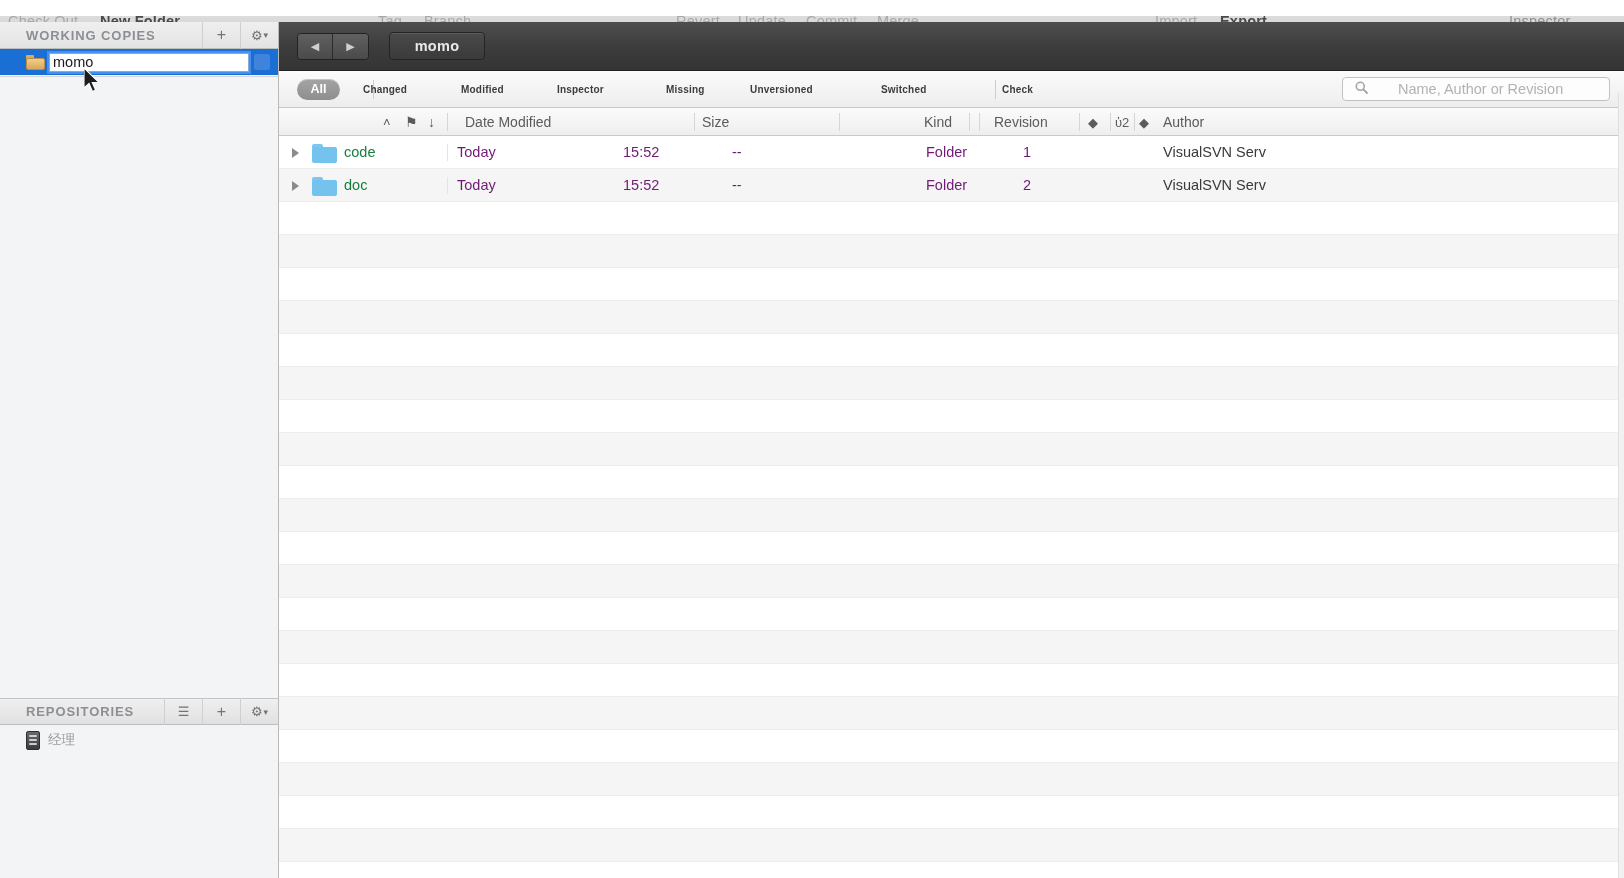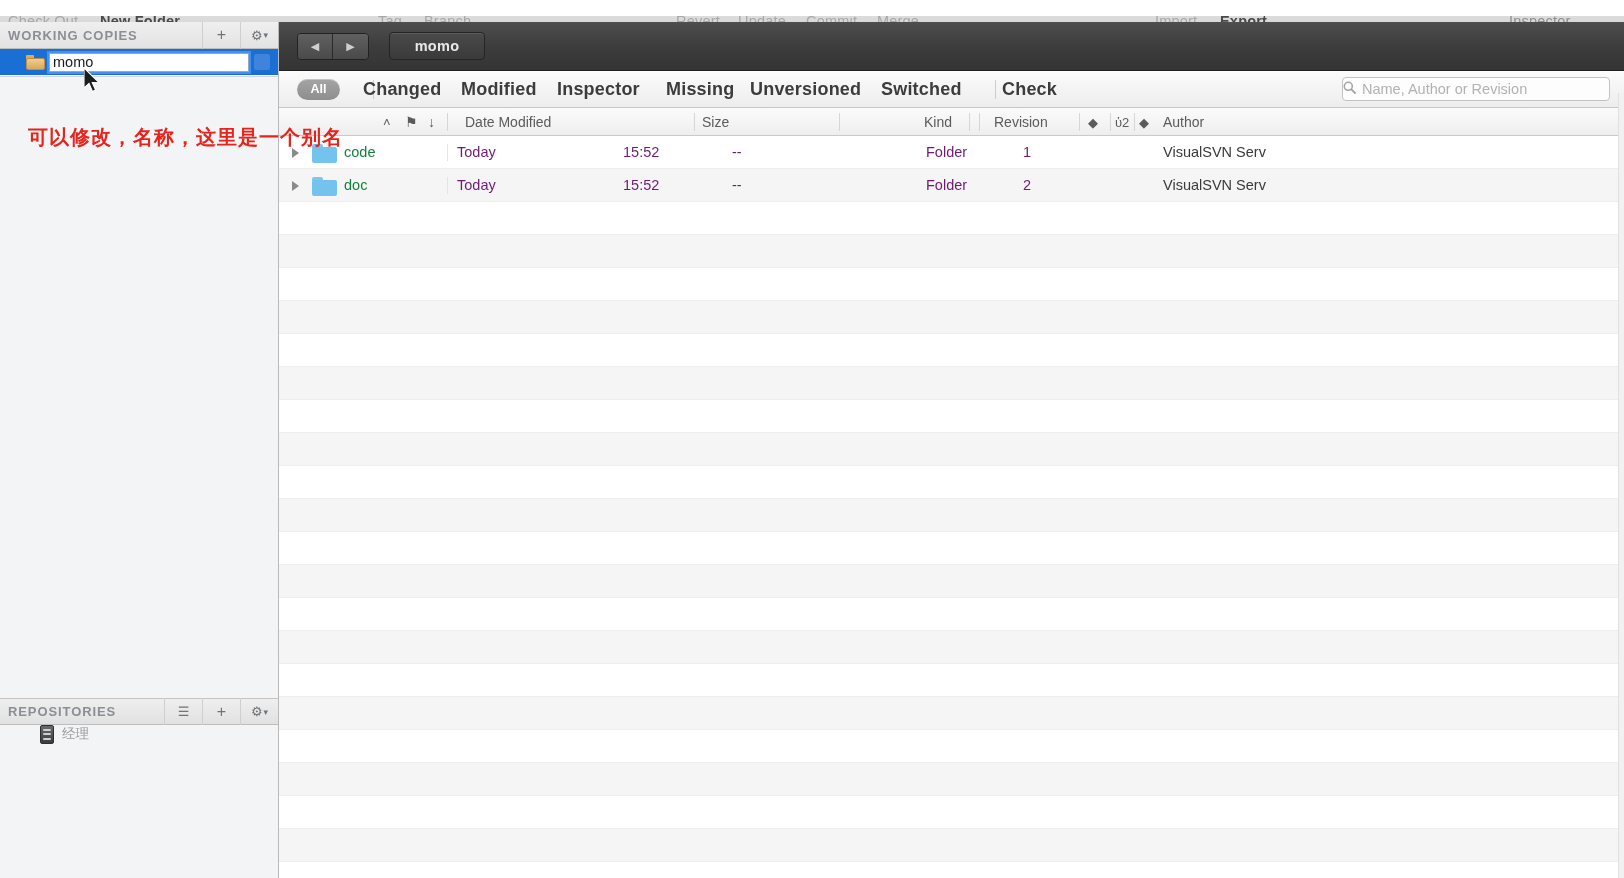--- a/index.html
+++ b/index.html
@@ -32,21 +32,21 @@
     background:#f3f4f6; border-right:1px solid #b9b9b9;
   }
   .sb-header{
     position:relative; height:27px;
     background:linear-gradient(to bottom,#efefef 0%,#e3e3e3 100%);
     border-bottom:1px solid #bdbdbd;
     display:flex; align-items:center;
   }
   .sb-title{
     font-size:13px; font-weight:700; color:#8b8f94; letter-spacing:.9px;
-    padding-left:8px; flex:1; white-space:nowrap;
+    padding-left:26px; flex:1; white-space:nowrap;
   }
   .sb-btn{
     width:38px; height:27px; display:flex; align-items:center; justify-content:center;
     border-left:1px solid #cfcfcf; color:#6f7479; font-size:16px;
   }
   .sb-btn.gear{ font-size:13px; }
   .sb-btn.list{ font-size:13px; }
 
   .sb-row{
     position:relative; height:26px; display:flex; align-items:center;
@@ -92,21 +92,21 @@
   .repo-pane{
     position:absolute; left:0; bottom:0; width:278px; height:180px;
     background:#f3f4f6;
   }
   .repo-header{
     height:27px; background:linear-gradient(to bottom,#efefef 0%,#e1e1e1 100%);
     border-top:1px solid #c3c3c3; border-bottom:1px solid #bdbdbd;
     display:flex; align-items:center;
   }
   .repo-row{
-    height:30px; display:flex; padding-left:40px;
+    height:30px; display:flex; align-items:center; padding-left:26px;
   }
   .server-ic{
     width:14px; height:19px; margin-right:8px; flex:0 0 auto;
     background:linear-gradient(to bottom,#6a6a6a,#3c3c3c);
     border:1px solid #2f2f2f; border-radius:2px;
     display:flex; flex-direction:column; justify-content:space-around;
     padding:2px 2px;
   }
   .server-ic i{ display:block; height:2px; background:#cfcfcf; border-radius:1px; }
   .repo-name{ font-size:13.5px; color:#9a9a9a; }
@@ -151,27 +151,27 @@
   }
   .pill-all{
     margin-left:18px; width:43px; height:21px; border-radius:11px;
     background:linear-gradient(to bottom,#a4a4a4,#8e8e8e);
     color:#fff; font-size:12.5px; font-weight:700;
     display:flex; align-items:center; justify-content:center;
     box-shadow:inset 0 1px 0 rgba(255,255,255,.35);
   }
   .fsep{ width:1px; height:19px; background:#cdcdcd; margin:0 0 0 14px; }
   .fitem{
-    font-size:18px; color:#3c3c3c; font-weight:600; white-space:nowrap;
+    font-size:10px; color:#3c3c3c; font-weight:600; white-space:nowrap;
     letter-spacing:.2px;
   }
   .search{
     position:absolute; right:14px; top:6px; width:268px; height:24px;
     background:#fdfdfd; border:1px solid #c2c2c2; border-radius:4px;
-    display:flex; align-items:center; padding-left:0;
+    display:flex; align-items:center; padding-left:12px;gap:24px;
   }
   .search .q{ color:#a9a9a9; font-size:14px; margin-right:6px; }
   .search .ph{ color:#b2b2b2; font-size:14.5px; }
 
   
   .colhead{
     height:28px; background:linear-gradient(to bottom,#fbfbfb,#eeeeee);
     border-bottom:1px solid #cacaca;
     position:relative;
   }
@@ -418,15 +418,14 @@
         <div class="frow even"></div>
           <div class="frow odd"></div>
         <div class="frow even"></div>
           <div class="frow odd"></div>
       </div>
     </div>
 
     <div class="rightscroll"></div>
   </div>
 
-  <div class="anno" id="anno1">可以修改，名称，这里是一个别名</div>
 
 </div>
 
 </body></html>

